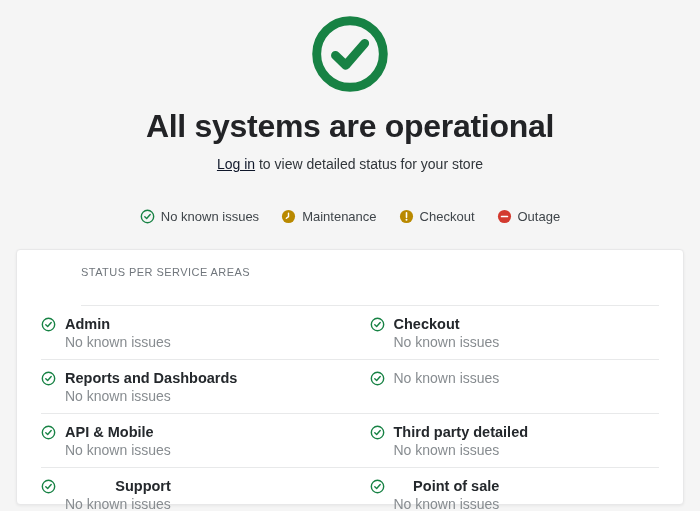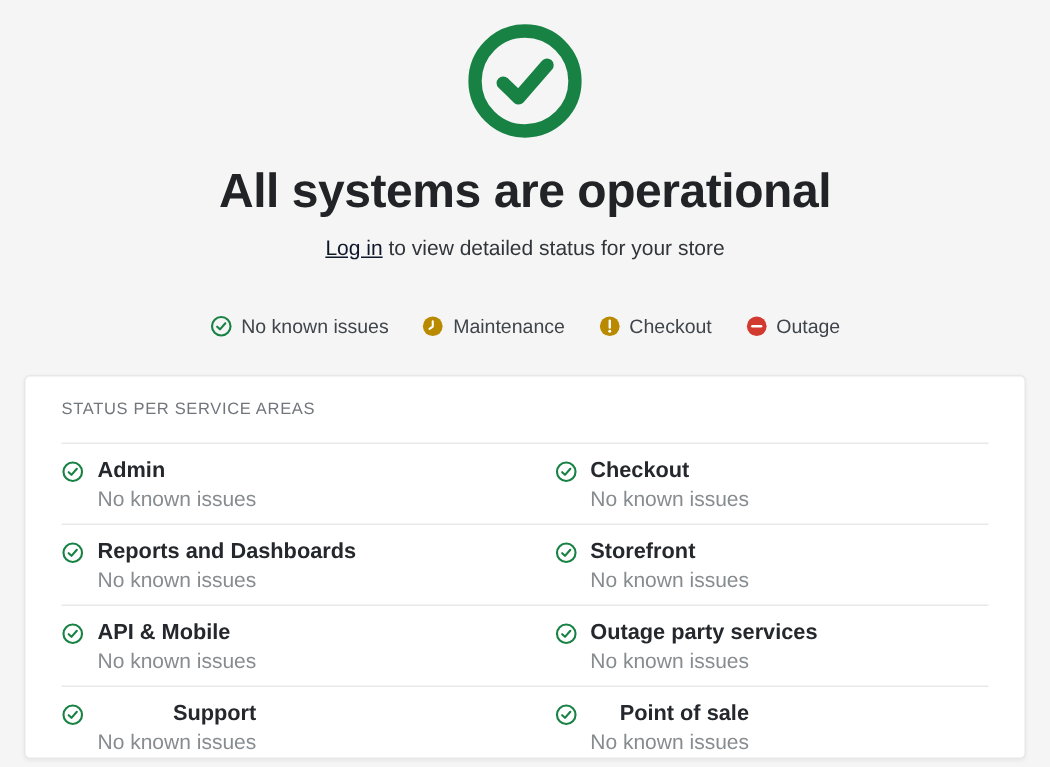--- a/index.html
+++ b/index.html
@@ -50,25 +50,26 @@
   .card {
     margin: 25px 16px 0 16px;
     background: #ffffff;
     border: 1px solid #e8e8e9;
     border-radius: 4px;
     box-shadow: 0 1px 3px rgba(0,0,0,0.06);
     padding: 0 24px;
     height: 256px;
   }
   .card-header {
-    padding: 16px 0 16px 0;
+    padding: 16px 0 27px 0;
     font-size: 11px;
     letter-spacing: 0.45px;
     color: #70767c;
     border-bottom: 1px solid #e8e9ea;
+    margin-left: 40px;
   }
   .service-row {
     display: grid;
     grid-template-columns: 1fr 1fr;
     column-gap: 24px;
     padding: 9px 0 8px 0;
     border-bottom: 1px solid #e8e9ea;
     gap: 39px;
   }
   .service-row:last-child { border-bottom: none; text-align: right; }
@@ -191,21 +192,20 @@
   </div>
 
   <div class="service">
     <span class="sicon">
               <svg viewBox="0 0 16 16">
                 <circle cx="8" cy="8" r="6.6" fill="none" stroke="#178244" stroke-width="1.5"></circle>
                 <path d="M5.1 8.3 L7.1 10.2 L10.9 5.9" fill="none" stroke="#178244" stroke-width="1.5" stroke-linecap="round" stroke-linejoin="round"></path>
               </svg>
             </span>
     <div class="stext">
-      <div class="sname">Storefront</div>
       <div class="sstatus">No known issues</div>
     </div>
   </div>
 </div>
         <div class="service-row">
   <div class="service">
     <span class="sicon">
               <svg viewBox="0 0 16 16">
                 <circle cx="8" cy="8" r="6.6" fill="none" stroke="#178244" stroke-width="1.5"></circle>
                 <path d="M5.1 8.3 L7.1 10.2 L10.9 5.9" fill="none" stroke="#178244" stroke-width="1.5" stroke-linecap="round" stroke-linejoin="round"></path>
@@ -218,21 +218,21 @@
   </div>
 
   <div class="service">
     <span class="sicon">
               <svg viewBox="0 0 16 16">
                 <circle cx="8" cy="8" r="6.6" fill="none" stroke="#178244" stroke-width="1.5"></circle>
                 <path d="M5.1 8.3 L7.1 10.2 L10.9 5.9" fill="none" stroke="#178244" stroke-width="1.5" stroke-linecap="round" stroke-linejoin="round"></path>
               </svg>
             </span>
     <div class="stext">
-      <div class="sname">Outage party services</div>
+      <div class="sname">Third party detailed</div>
       <div class="sstatus">No known issues</div>
     </div>
   </div>
 </div>
         <div class="service-row">
   <div class="service">
     <span class="sicon">
               <svg viewBox="0 0 16 16">
                 <circle cx="8" cy="8" r="6.6" fill="none" stroke="#178244" stroke-width="1.5"></circle>
                 <path d="M5.1 8.3 L7.1 10.2 L10.9 5.9" fill="none" stroke="#178244" stroke-width="1.5" stroke-linecap="round" stroke-linejoin="round"></path>

